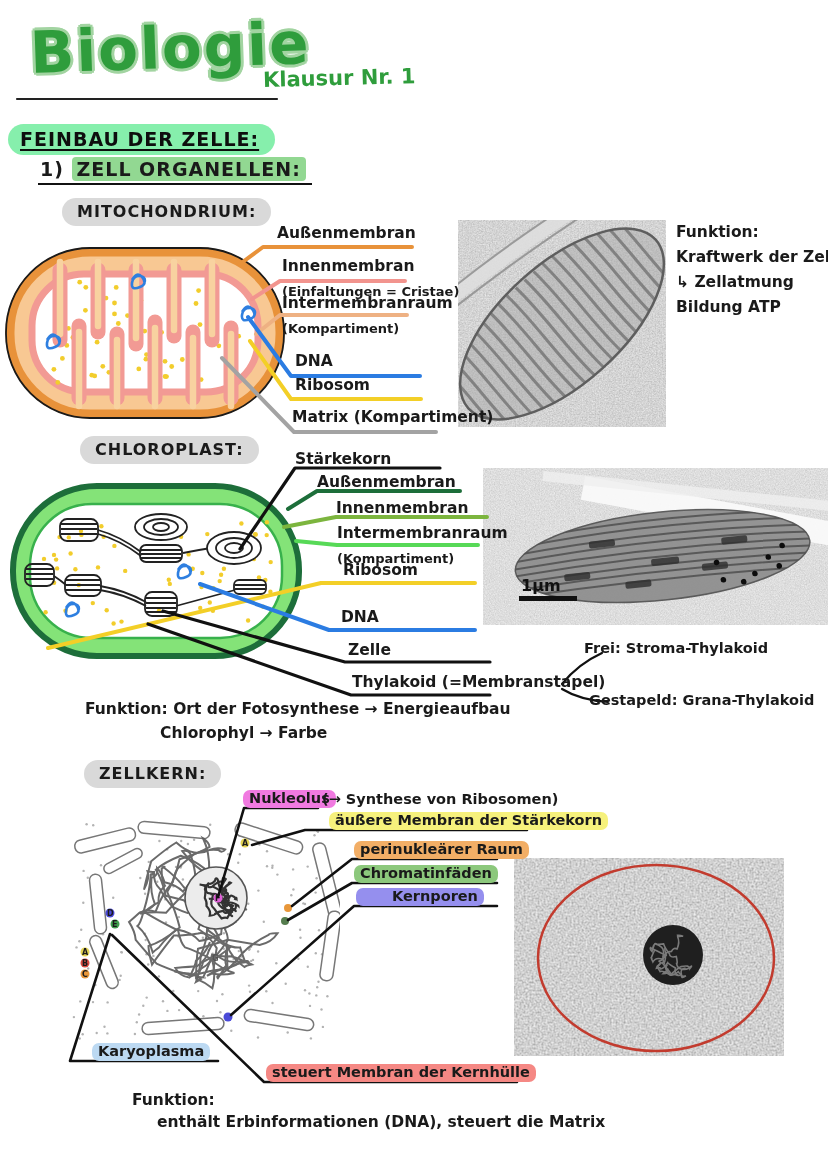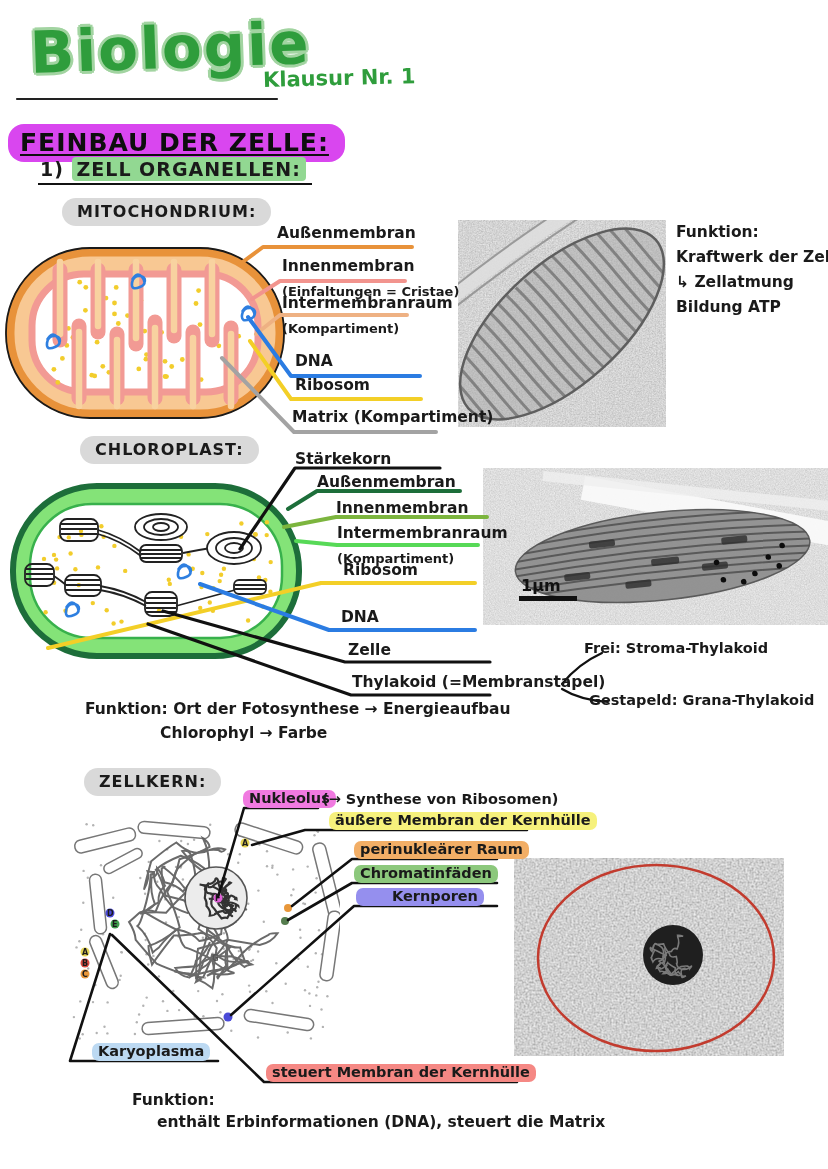--- a/index.html
+++ b/index.html
@@ -6,31 +6,31 @@
   .page{position:relative;width:828px;height:1169px;background:#fff;overflow:hidden;
         font-family:"DejaVu Sans",sans-serif;color:#1a1a1a;}
   svg{display:block}
   .abs{position:absolute;}
   
   .title{left:30px;top:14px;font-size:58px;font-weight:bold;color:#2f9d3c;z-index:2;
          transform:rotate(-2deg);letter-spacing:2px;
          text-shadow:3px 0 0 #a2d4a1,-3px 0 0 #a2d4a1,0 3px 0 #a2d4a1,0 -3px 0 #a2d4a1,
                      2px 2px 0 #a2d4a1,-2px 2px 0 #a2d4a1,2px -2px 0 #a2d4a1,-2px -2px 0 #a2d4a1;}
   .subtitle{left:263px;top:66px;font-size:21px;font-weight:bold;color:#2f9d3c;transform:rotate(-1.5deg);z-index:2;}
-  .h1pill{left:8px;top:124px;background:#d946ef;border-radius:16px;padding:4px 16px 5px 12px;
-          font-size:25px;font-weight:bold;color:#0e0e0e;text-decoration:underline;
+  .h1pill{left:8px;top:124px;background:#86efac;border-radius:16px;padding:4px 16px 5px 12px;
+          font-size:19px;font-weight:bold;color:#0e0e0e;text-decoration:underline;
           text-decoration-thickness:2px;text-underline-offset:3px;letter-spacing:1px;z-index:4;}
   .h2{left:38px;top:158px;font-size:19px;font-weight:bold;border-bottom:2.5px solid #111;
       padding:0 6px 3px 2px;letter-spacing:1px;z-index:4;}
   .h2 .hlgreen{background:#92d892;padding:1px 5px;border-radius:4px;}
   .pill{position:absolute;background:#d9d9d9;border-radius:16px;padding:4px 15px 5px;
         font-size:16px;font-weight:bold;letter-spacing:1px;z-index:4;}
   .pill-mito{left:62px;top:198px;}
   .pill-chloro{left:80px;top:436px;}
-  .pill-kern{left:84px;top:760px;margin-top:8px;}
+  .pill-kern{left:84px;top:760px;}
   
   .lbl{position:absolute;font-size:15.5px;font-weight:bold;white-space:nowrap;z-index:4;line-height:19px;}
   .lbl .sub{display:block;font-size:13px;margin-top:6px;}
   .plain{position:absolute;font-size:14.5px;font-weight:bold;white-space:nowrap;z-index:4;}
   
   .hl{position:absolute;font-size:14.5px;font-weight:bold;white-space:nowrap;padding:0 6px 2px;
       border-radius:7px;z-index:4;}
   .hl-magenta{background:#f07ae0;} .hl-yellow{background:#f6f17c;} .hl-orange{background:#f2ae66;}
   .hl-green{background:#8cc87c;} .hl-violet{background:#958fee;padding-left:36px;} .hl-blue{background:#bcd9f2;}
   .hl-red{background:#f58884;}
@@ -641,21 +641,21 @@
   <div class="lbl" style="left:341px;top:608px">DNA</div>
   <div class="lbl" style="left:348px;top:641px">Zelle</div>
   <div class="lbl" style="left:352px;top:673px">Thylakoid (=Membranstapel)</div>
   <div class="plain" style="left:584px;top:640px">Frei: Stroma-Thylakoid</div>
   <div class="plain" style="left:589px;top:692px">Gestapeld: Grana-Thylakoid</div>
   <div class="funk" style="left:85px;top:700px">Funktion: Ort der Fotosynthese → Energieaufbau</div>
   <div class="funk" style="left:160px;top:724px">Chlorophyl → Farbe</div>
 
   <div class="hl hl-magenta" style="left:243px;top:790px">Nukleolus</div>
   <div class="plain" style="left:322px;top:791px">(→ Synthese von Ribosomen)</div>
-  <div class="hl hl-yellow" style="left:329px;top:812px">äußere Membran der Kernhülle</div>
+  <div class="hl hl-yellow" style="left:329px;top:812px">äußere Membran der Stärkekorn</div>
   <div class="hl hl-orange" style="left:354px;top:841px">perinukleärer Raum</div>
   <div class="hl hl-green" style="left:354px;top:865px">Chromatinfäden</div>
   <div class="hl hl-violet" style="left:356px;top:888px">Kernporen</div>
   <div class="hl hl-blue" style="left:92px;top:1043px">Karyoplasma</div>
   <div class="hl hl-red" style="left:266px;top:1064px">steuert Membran der Kernhülle</div>
   <div class="funk" style="left:132px;top:1091px">Funktion:</div>
   <div class="funk" style="left:157px;top:1113px">enthält Erbinformationen (DNA), steuert die Matrix</div>
 
 </div>
 

